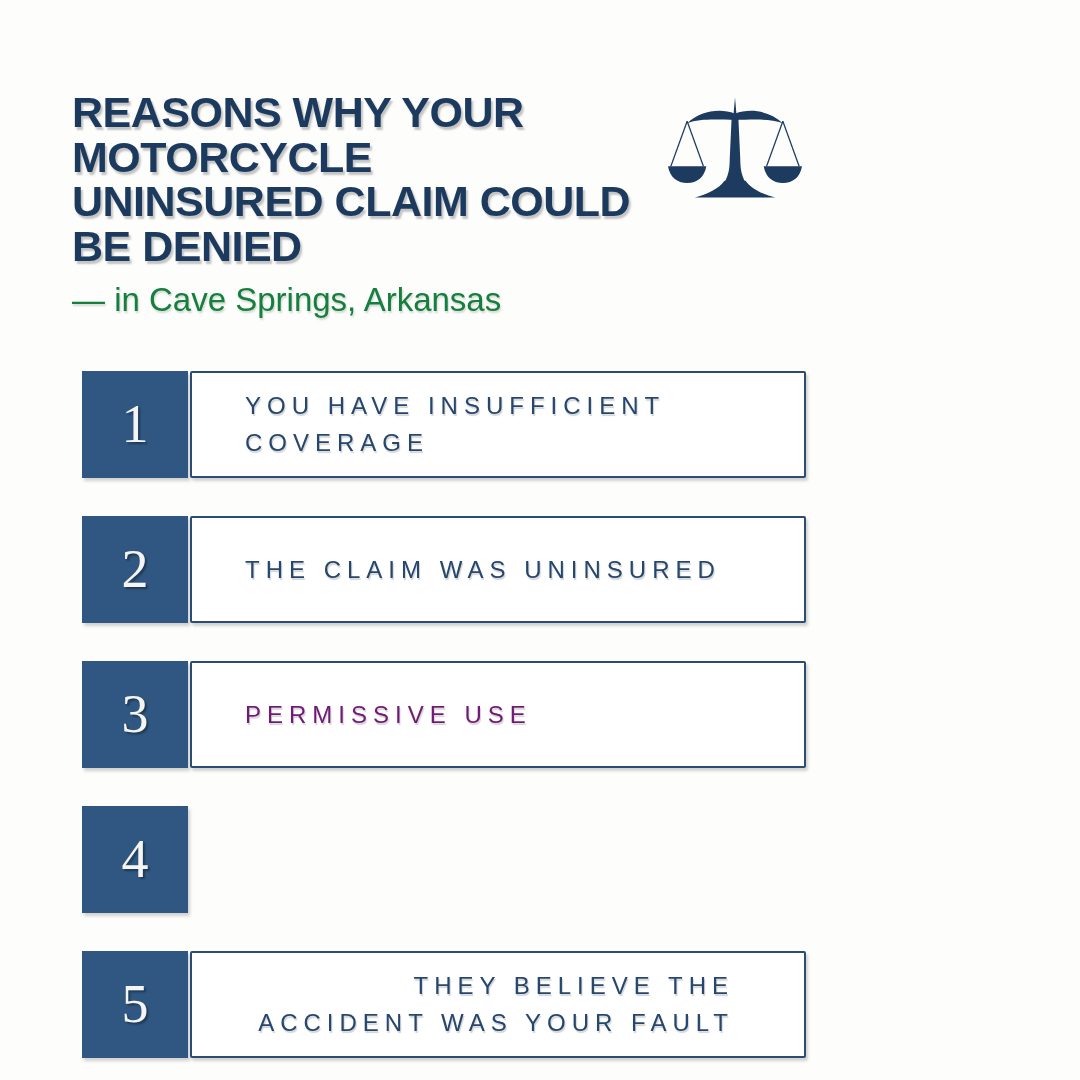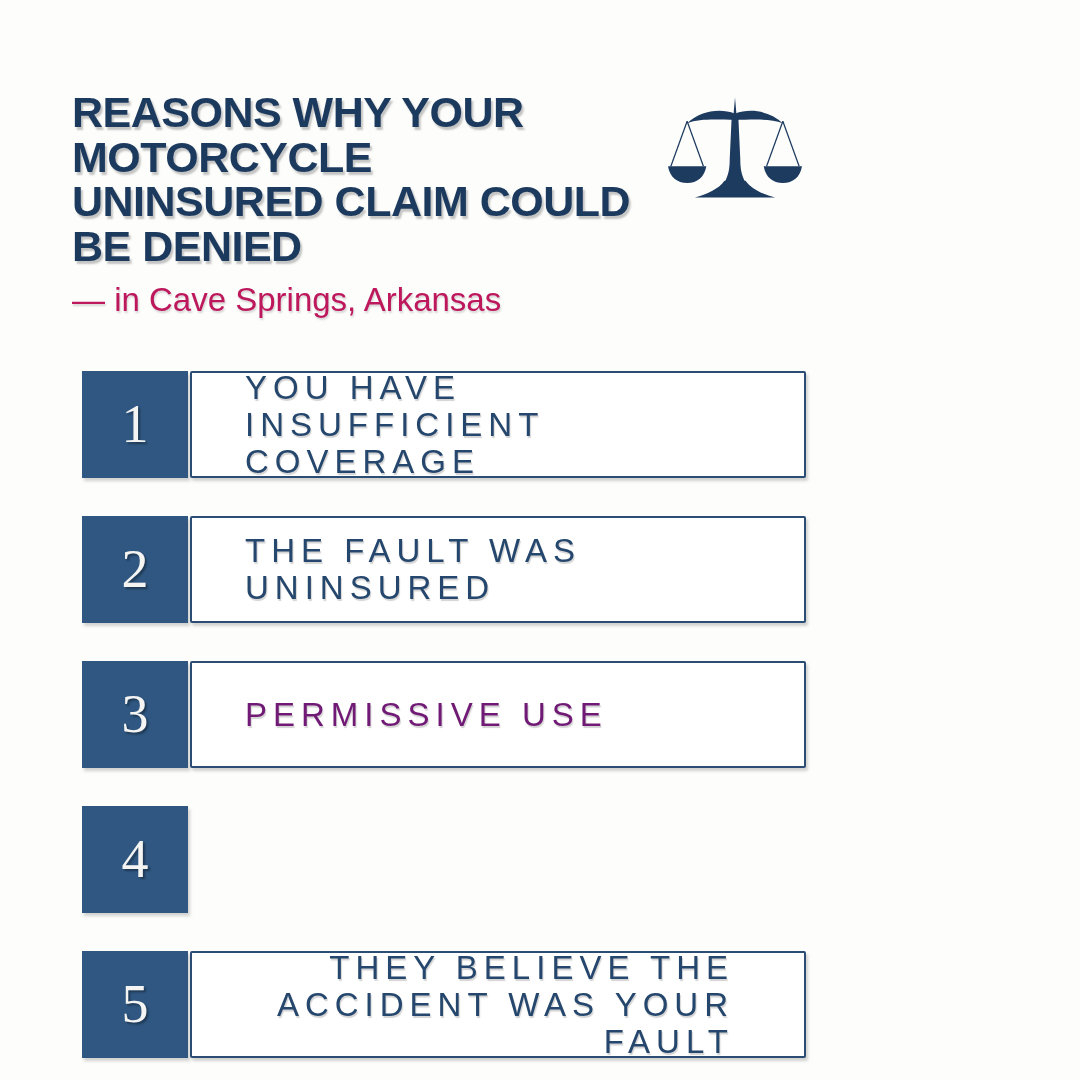--- a/index.html
+++ b/index.html
@@ -71,40 +71,40 @@
     margin-left: 2px;
     background: #ffffff;
     border: 2px solid #2b4d73;
     border-radius: 2px;
     display: flex;
     align-items: center;
     padding: 0 70px 0 53px;
     box-shadow: 2px 3px 3px rgba(80,80,80,0.25);
   }
   .label {
-    font-size: 33px;
+    font-size: 24px;
     font-weight: 400;
     letter-spacing: 6px;
     line-height: 37px;
     color: #25476d;
     text-shadow: 1px 2px 1px rgba(110,110,110,0.3);
   }
 </style>
 </head>
 <body>
 
 <div class="canvas">
 
   <div class="header">
     <div class="title-block">
       <h1 class="title" style="color: rgb(28, 58, 94);">
         <span>REASONS WHY YOUR MOTORCYCLE</span>
         <span>UNINSURED CLAIM COULD BE DENIED</span>
       </h1>
-      <div class="subtitle" style="color: #be185d;">— in Cave Springs, Arkansas</div>
+      <div class="subtitle" style="color: #15803d;">— in Cave Springs, Arkansas</div>
     </div>
 
     <div class="scales">
       <svg viewBox="0 0 140 112" xmlns="http://www.w3.org/2000/svg">
         <g fill="#1d3a5f" stroke="none">
 
           <path d="M70,0 L72.6,30 L67.4,30 Z"></path>
 
           <path d="M20,27 C34,14 54,11 70,17 C86,11 106,14 120,27 C106,21.5 86,23.5 70,23.5 C54,23.5 34,21.5 20,27 Z"></path>
 
@@ -130,21 +130,21 @@
     <div class="row">
       <div class="num" style="background: rgb(47, 87, 129); color: rgb(244, 244, 242);">1</div>
       <div class="box" style="border-color: rgb(43, 77, 115);">
         <span class="label" style="color: rgb(37, 71, 109);">YOU HAVE INSUFFICIENT COVERAGE</span>
       </div>
     </div>
 
     <div class="row">
       <div class="num" style="background: rgb(47, 87, 129); color: rgb(244, 244, 242);">2</div>
       <div class="box" style="border-color: rgb(43, 77, 115);">
-        <span class="label" style="color: rgb(37, 71, 109);">THE FAULT WAS UNINSURED</span>
+        <span class="label" style="color: rgb(37, 71, 109);">THE CLAIM WAS UNINSURED</span>
       </div>
     </div>
 
     <div class="row">
       <div class="num" style="background: rgb(47, 87, 129); color: rgb(244, 244, 242);">3</div>
       <div class="box" style="border-color: rgb(43, 77, 115);">
         <span class="label" style="color: #701a75;">PERMISSIVE USE</span>
       </div>
     </div>
 

